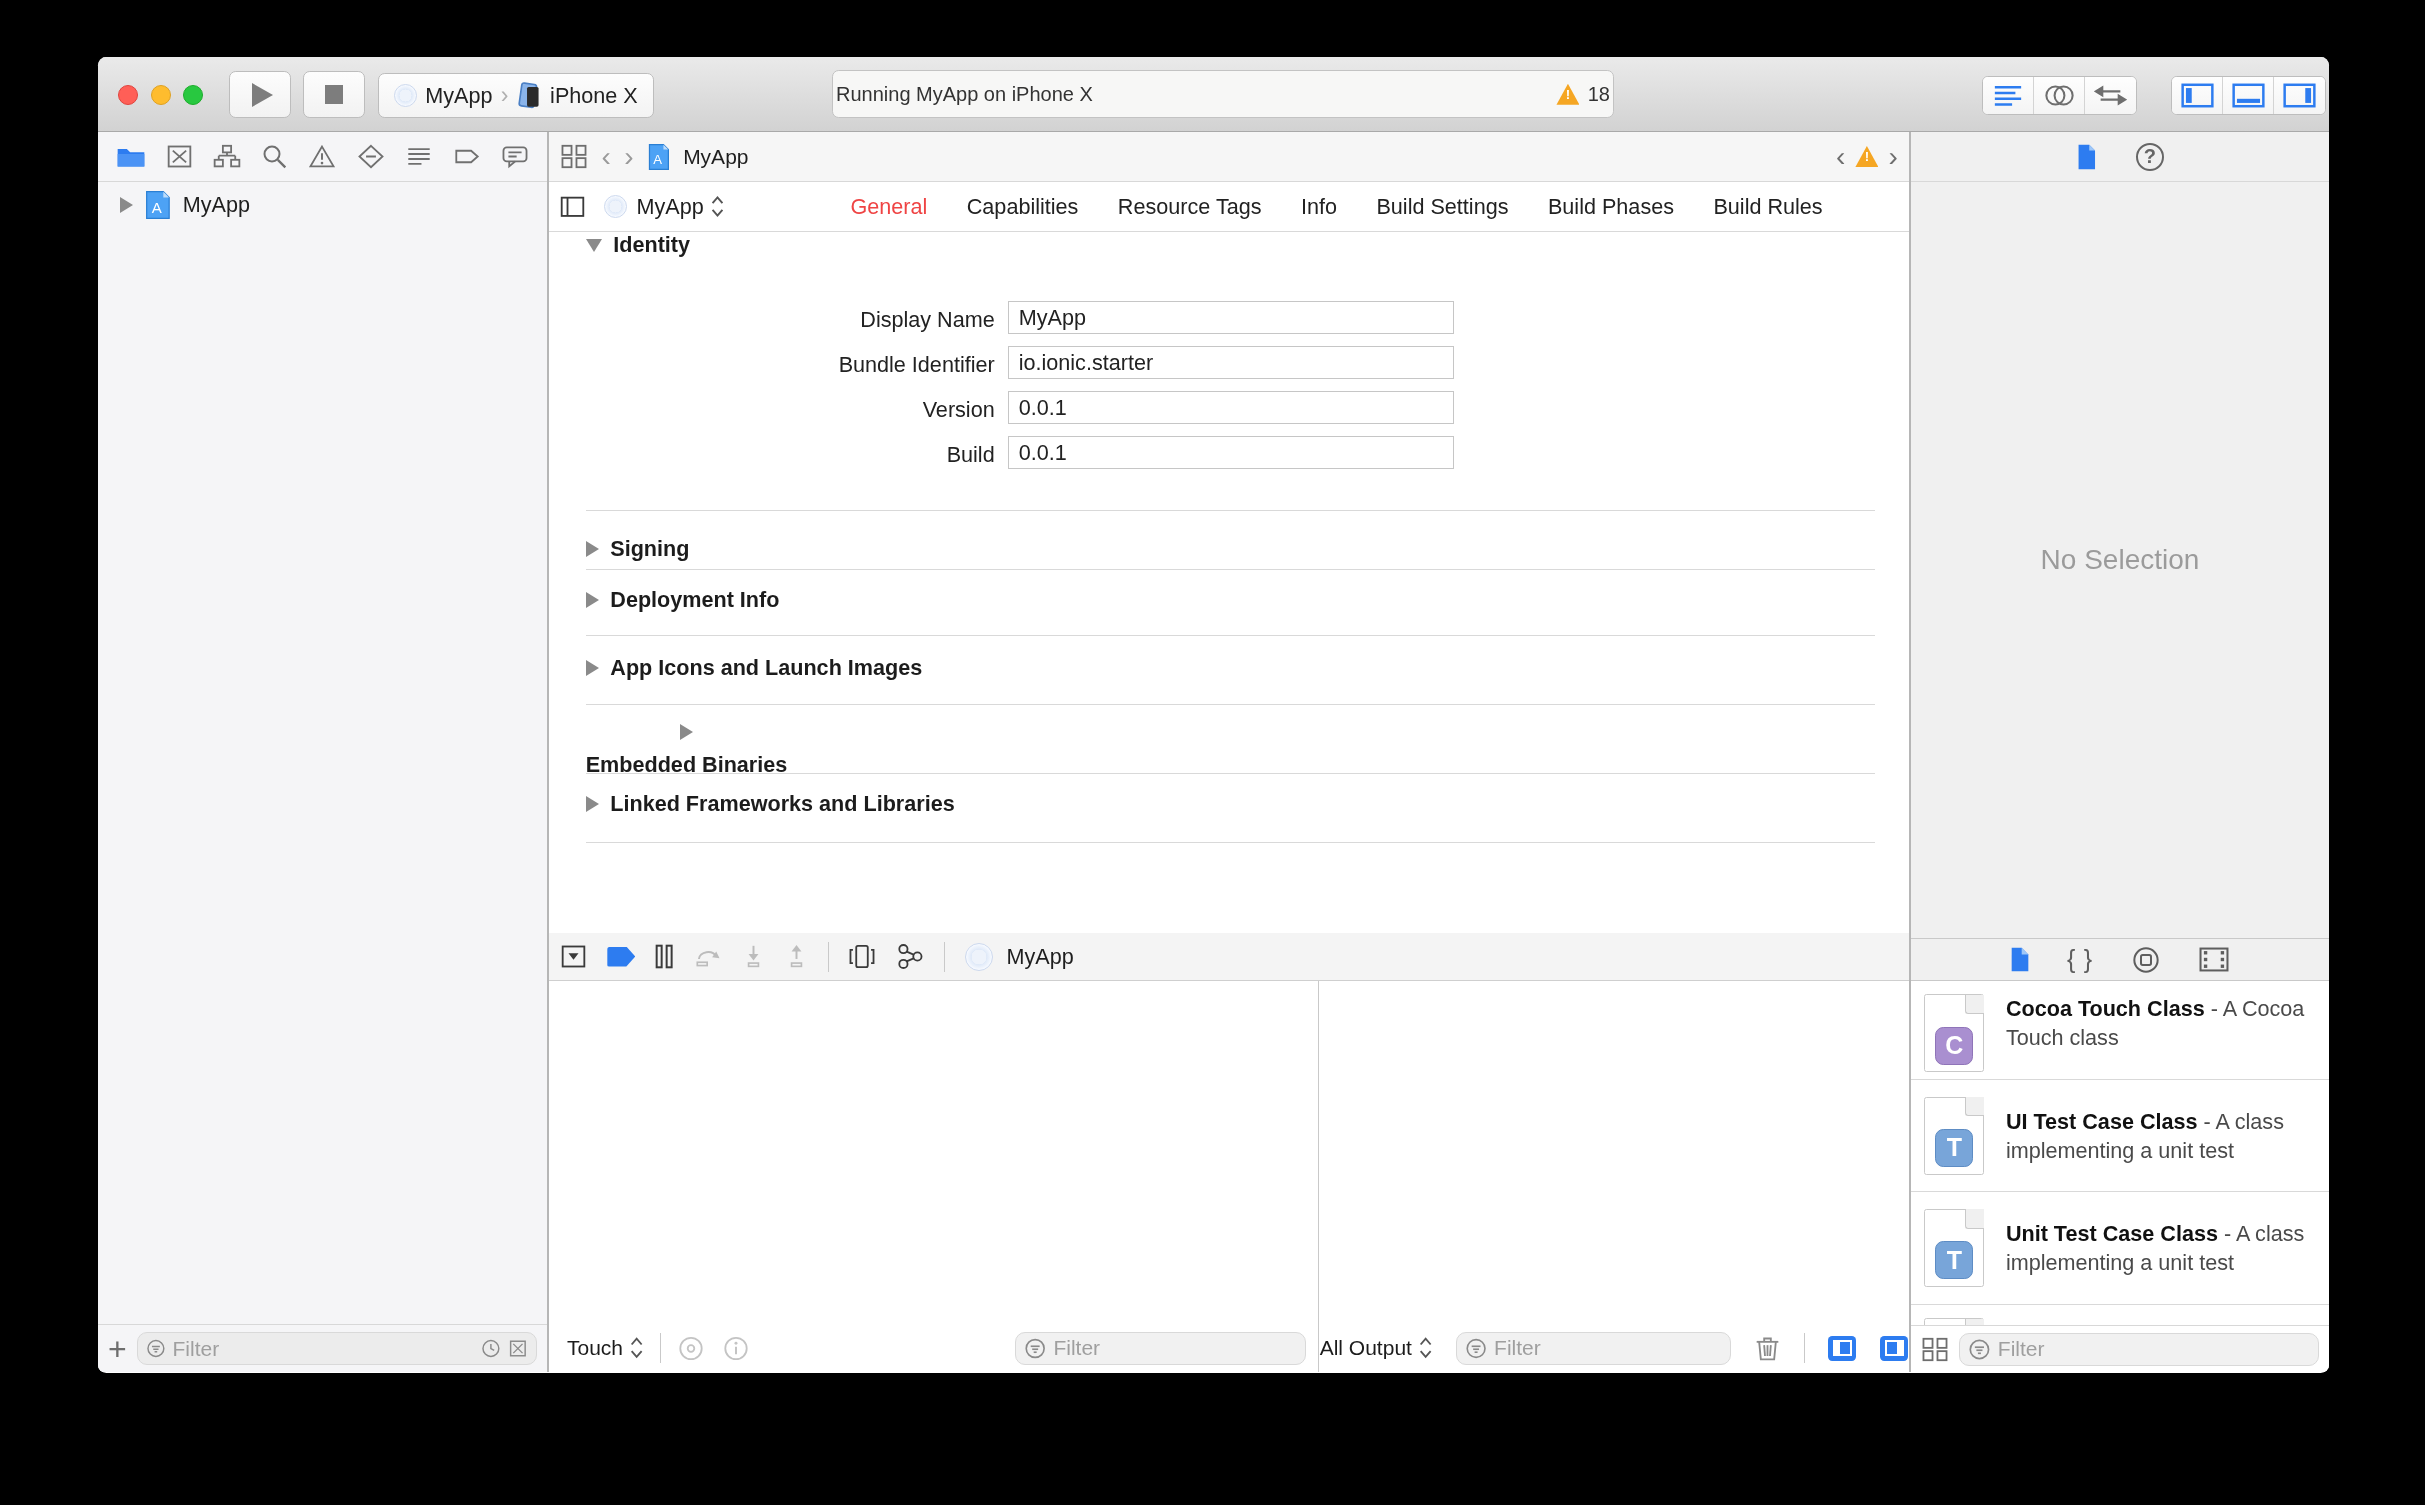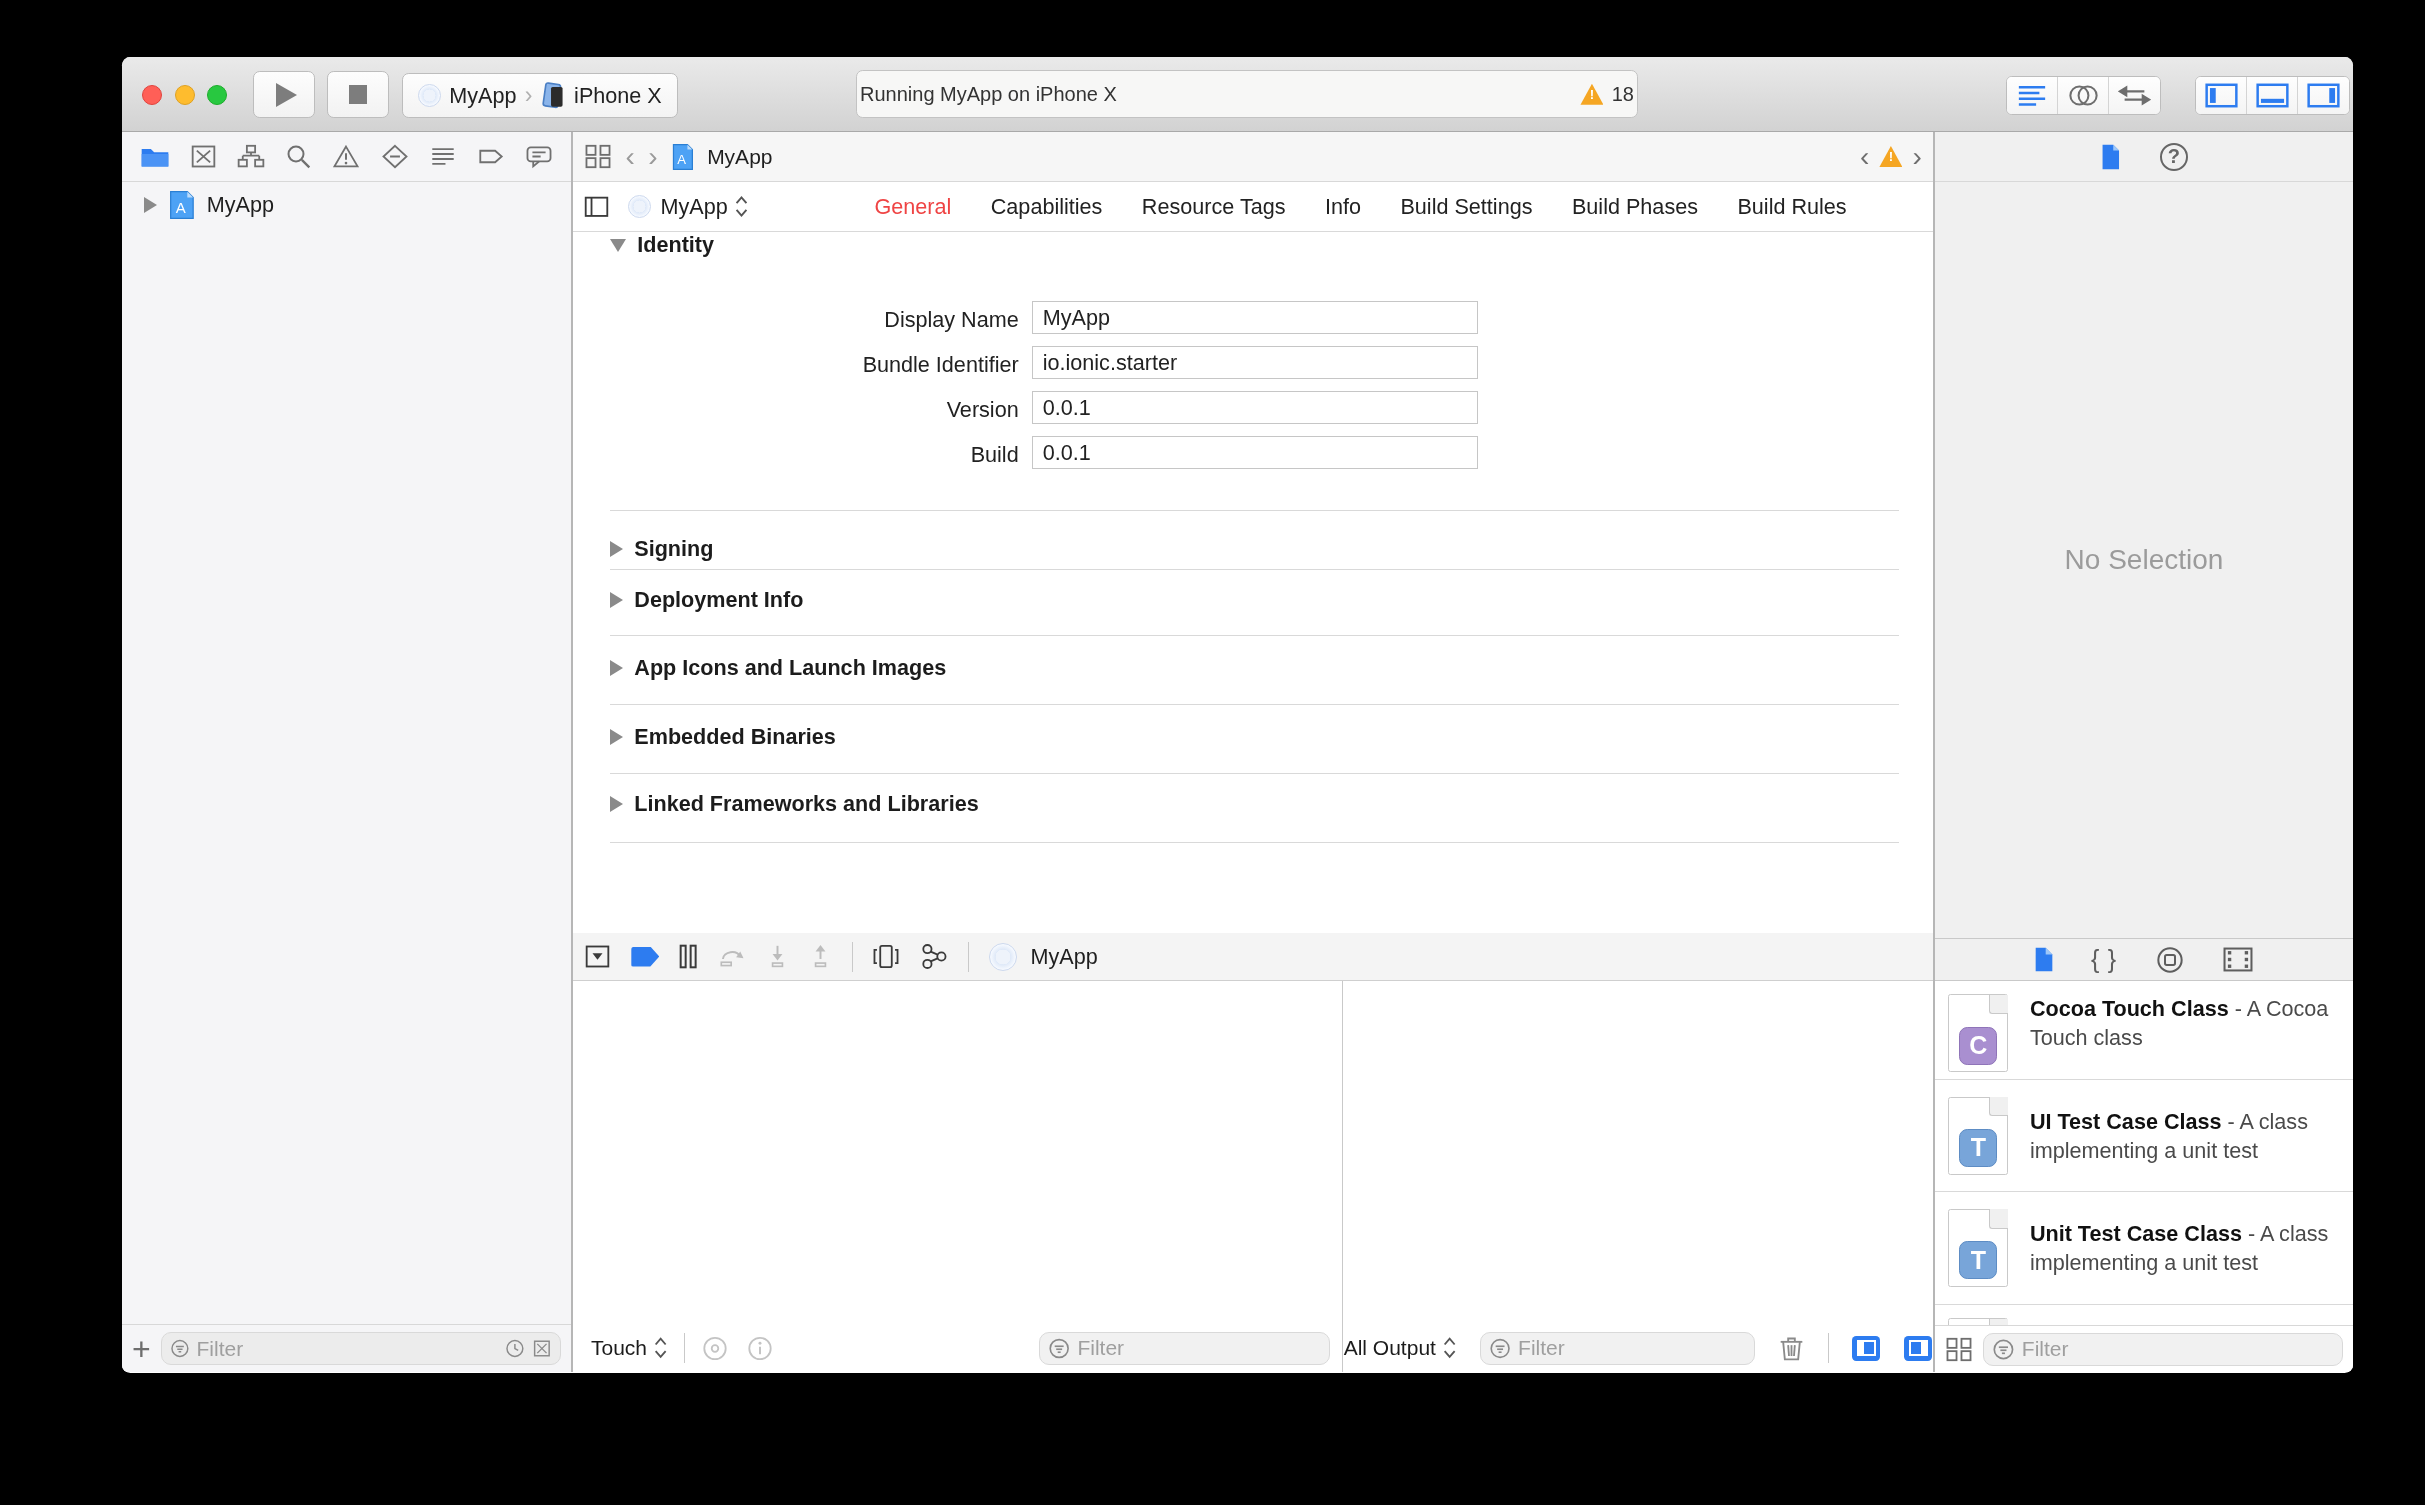--- a/index.html
+++ b/index.html
@@ -1,18 +1,18 @@
 <!DOCTYPE html>
 <html style="font-size:13.3px"><head>
 <meta charset="utf-8">
 <style>
   * { margin:0; padding:0; box-sizing:border-box; }
   html,body { background:#000; }
   body { width:2426px; height:1506px; position:relative; font-family:"Liberation Sans", sans-serif; color:#1e1e1e; }
-  .window { position:absolute; left:98px; top:57px; width:2231px; height:1316px; background:#fff; border-radius:8.3px; overflow:hidden; box-shadow:0 16.6px 50px rgba(0,0,0,.6);margin-left:24px; }
+  .window { position:absolute; left:98px; top:57px; width:2231px; height:1316px; background:#fff; border-radius:8.3px; overflow:hidden; box-shadow:0 16.6px 50px rgba(0,0,0,.6); }
   .abs { position:absolute; }
 
   
   .titlebar { position:relative; height:75px; background:linear-gradient(#eaeaea,#d2d2d2); border-bottom:0.8px solid #a9a9a9; }
   .tl { width:20px; height:20px; border-radius:50%; display:inline-block; }
   .tl-red { background:#ff5f57; border:0.8px solid #e0443e; }
   .tl-yellow { background:#febc2e; border:0.8px solid #dea123; }
   .tl-green { background:#28c840; border:0.8px solid #1dad2b; }
   .tbtn { background:linear-gradient(#fdfdfd,#f2f2f2); border:0.8px solid #bdbdbd; border-radius:6.7px; display:flex; align-items:center; justify-content:center; }
   .play-tri { width:0; height:0; border-left:21.6px solid #7d7d7d; border-top:12.5px solid transparent; border-bottom:12.5px solid transparent; margin-left:5px; }
@@ -361,21 +361,21 @@
         <div class="sechead" style="left:37px; top:355px;">
           <span class="disc-right"></span>
           <span>Deployment Info</span>
         </div>
         <div class="hsep" style="top:403px;"></div>
         <div class="sechead" style="left:37px; top:423px;">
           <span class="disc-right"></span>
           <span>App Icons and Launch Images</span>
         </div>
         <div class="hsep" style="top:472px;"></div>
-        <div class="sechead" style="left:37px; top:492px;">
+        <div class="sechead" style="left:37px; top:492px;flex-direction:column;">
           <span class="disc-right"></span>
           <span>Embedded Binaries</span>
         </div>
         <div class="hsep" style="top:541px;"></div>
         <div class="sechead" style="left:37px; top:559px;">
           <span class="disc-right"></span>
           <span>Linked Frameworks and Libraries</span>
         </div>
         <div class="hsep" style="top:610px;"></div>
       </div>

